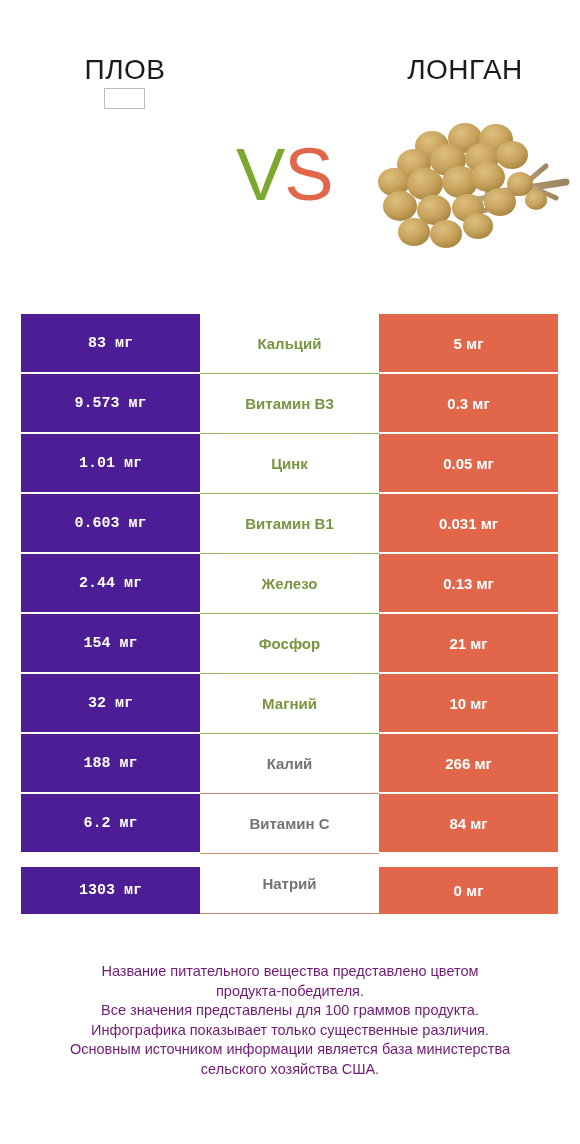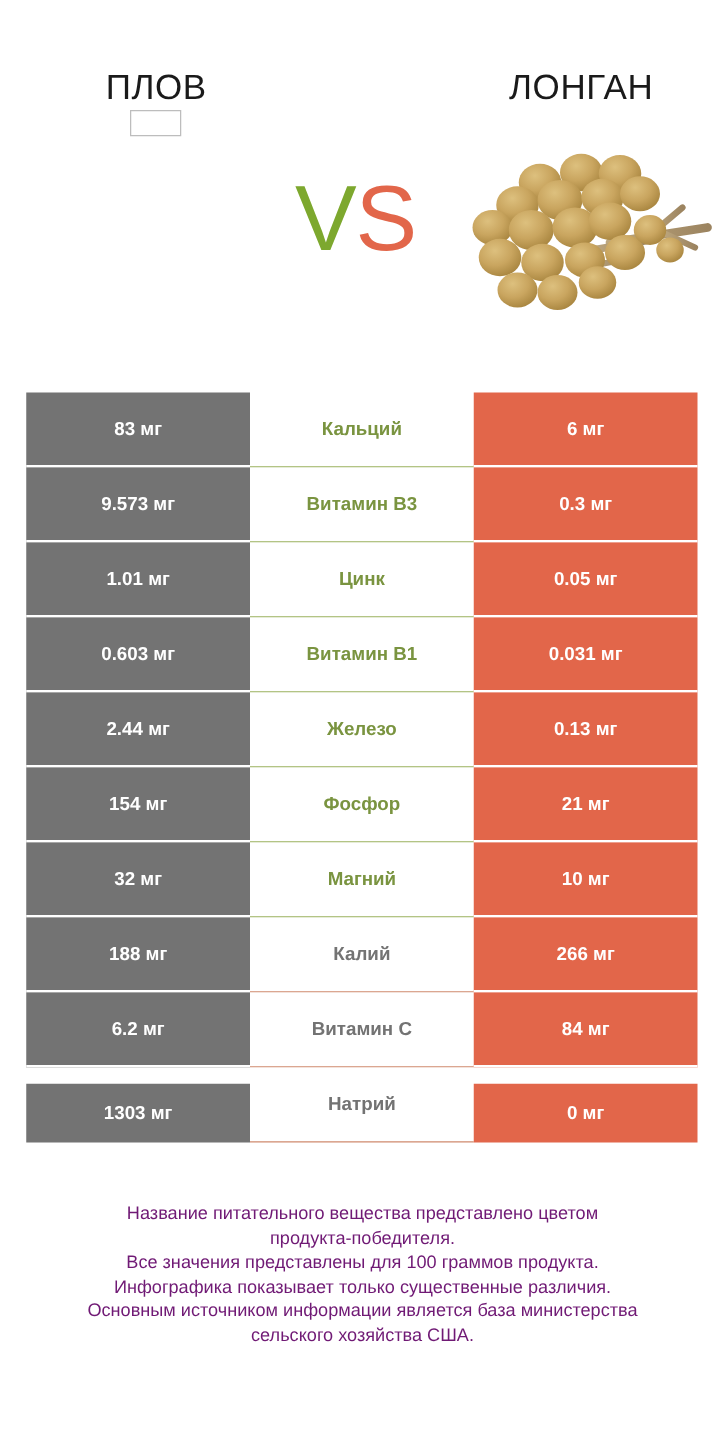--- a/index.html
+++ b/index.html
@@ -85,23 +85,24 @@
     display: flex;
     align-items: center;
     justify-content: center;
     box-sizing: border-box;
     font-size: 15px;
     font-weight: 700;
     line-height: 1;
   }
   .cell-left {
     width: 179px;
-    background: #737373;
+    background: #4c1d95;
     color: #ffffff;
     border-bottom: 2px solid #ffffff;
+    font-family: Liberation Mono, monospace;
   }
   .cell-mid {
     width: 179px;
     background: #ffffff;
     font-size: 15px;
     font-weight: 700;
   }
   .cell-right {
     width: 179px;
     background: #E2664A;
@@ -188,21 +189,21 @@
         <ellipse cx="166" cy="78" rx="11" ry="10" fill="url(#berry)"></ellipse>
       </g>
     </svg>
   </div>
 </div>
 
 <div class="table">
     <div class="row">
       <div class="cell cell-left">83 мг</div>
       <div class="cell cell-mid win-left">Кальций</div>
-      <div class="cell cell-right">6 мг</div>
+      <div class="cell cell-right">5 мг</div>
     </div>
     <div class="row">
       <div class="cell cell-left">9.573 мг</div>
       <div class="cell cell-mid win-left">Витамин B3</div>
       <div class="cell cell-right">0.3 мг</div>
     </div>
     <div class="row">
       <div class="cell cell-left">1.01 мг</div>
       <div class="cell cell-mid win-left">Цинк</div>
       <div class="cell cell-right">0.05 мг</div>

